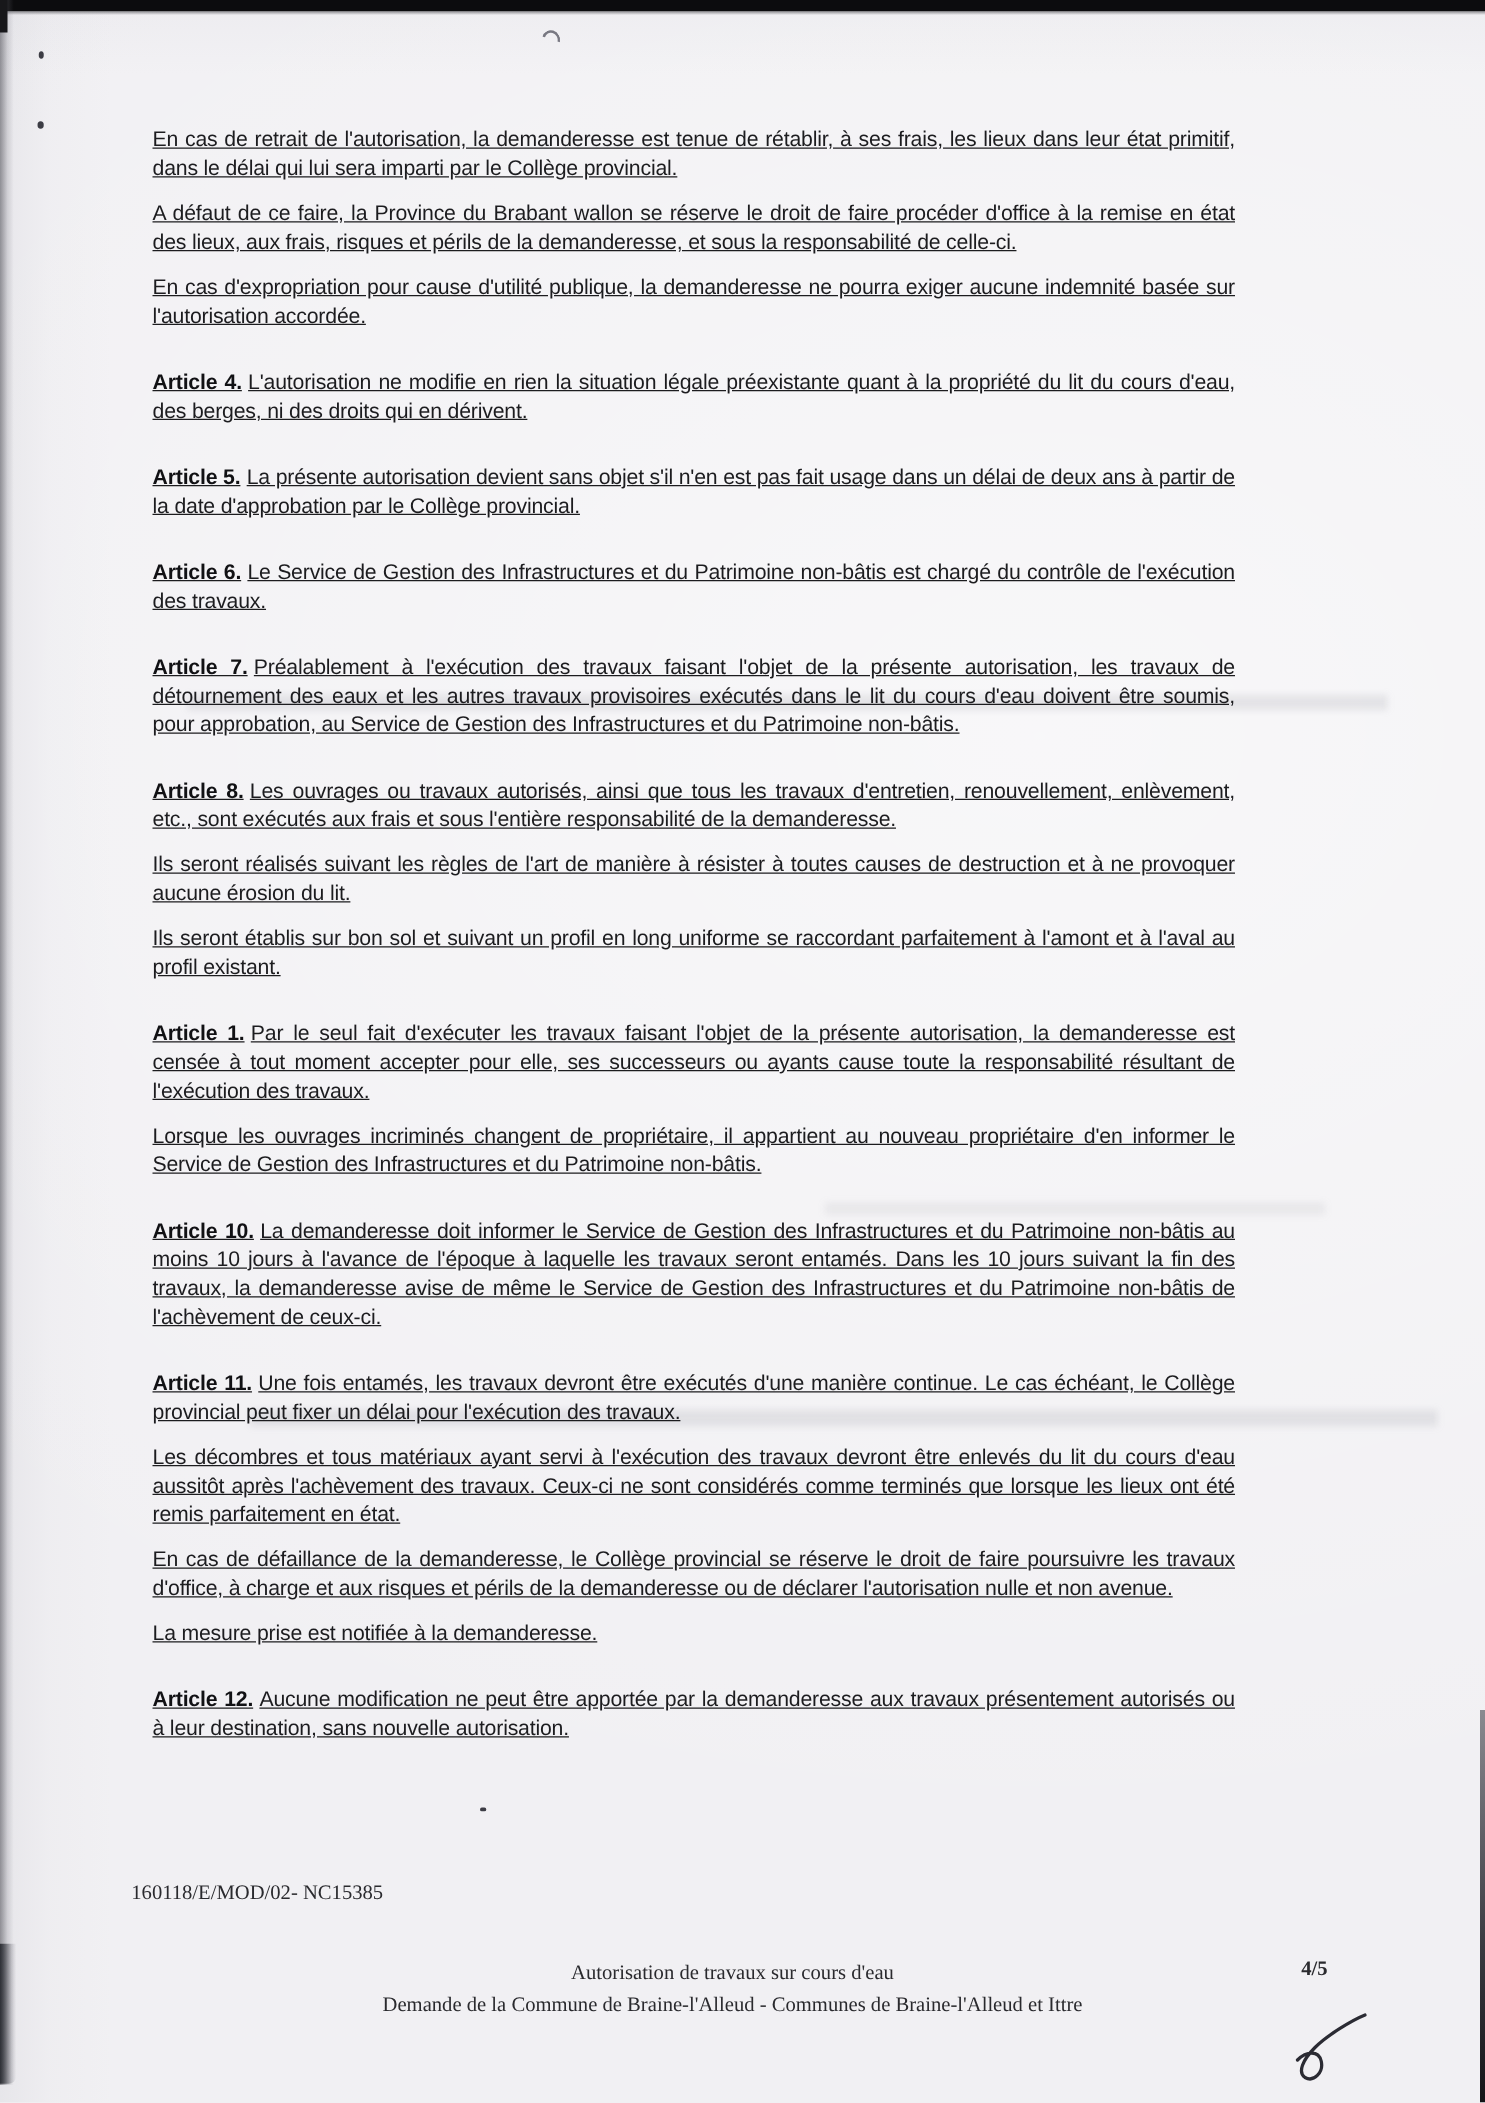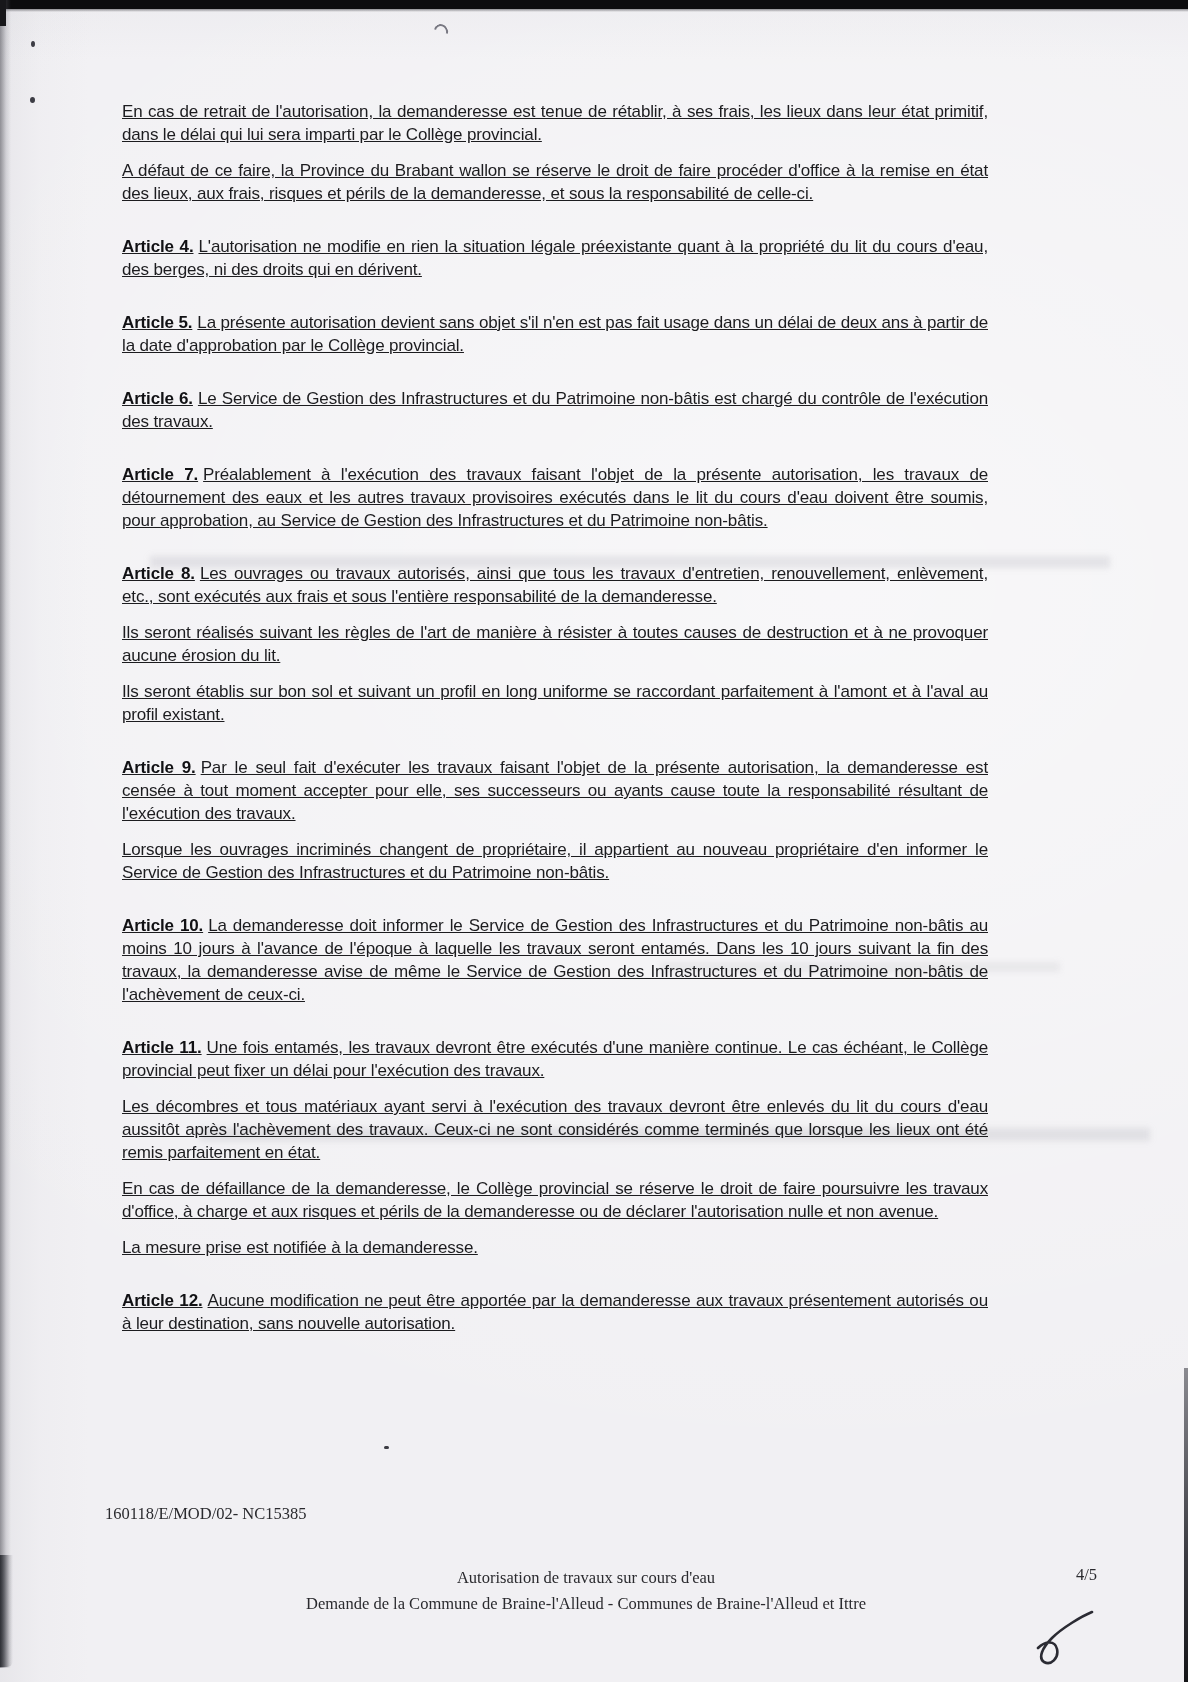--- a/index.html
+++ b/index.html
@@ -54,21 +54,21 @@
   .para:first-child{margin-top:0;}
   .para.has-lead{margin-top:30px;}
   .lead{font-weight:700;color:#111114;}
   .lead:not(:empty){margin-right:5px;}
 
   
   .footer{position:absolute;left:0;top:0;width:1188px;
     font-family:"Liberation Serif","DejaVu Serif",serif;color:#2a2a2e;font-size:16.5px;}
   .footer-ref{position:absolute;left:105px;top:1504px;white-space:nowrap;}
   .footer-title{position:absolute;left:0;top:1568px;width:1188px;text-align:center;transform:translateX(-8px);}
-  .footer-page{position:absolute;left:1076px;top:1565px;white-space:nowrap;}
+  .footer-page{position:absolute;left:1041px;top:1565px;white-space:nowrap;font-weight:bold;}
   .footer-subtitle{position:absolute;left:0;top:1594px;width:1188px;text-align:center;transform:translateX(-8px);}
 
   .signature{position:absolute;left:1028px;top:1606px;width:70px;height:60px;}
 </style>
 </head>
 <body>
 
 <div class="paper-shade"></div>
 <div class="crease c1"></div>
 <div class="crease c2"></div>
@@ -86,20 +86,23 @@
 
 <div class="doc-body" id="doc-body">
   <div class="para">
     <span class="lead"></span><span class="txt">En cas de retrait de l'autorisation, la demanderesse est tenue de rétablir, à ses frais, les lieux dans leur état primitif, dans le délai qui lui sera imparti par le Collège provincial.</span>
   </div>
 
   <div class="para">
     <span class="lead"></span><span class="txt">A défaut de ce faire, la Province du Brabant wallon se réserve le droit de faire procéder d'office à la remise en état des lieux, aux frais, risques et périls de la demanderesse, et sous la responsabilité de celle-ci.</span>
   </div>
 
+  <div class="para">
+    <span class="lead"></span><span class="txt">En cas d'expropriation pour cause d'utilité publique, la demanderesse ne pourra exiger aucune indemnité basée sur l'autorisation accordée.</span>
+  </div>
 
   <div class="para has-lead">
     <span class="lead">Article 4.</span><span class="txt">L'autorisation ne modifie en rien la situation légale préexistante quant à la propriété du lit du cours d'eau, des berges, ni des droits qui en dérivent.</span>
   </div>
 
   <div class="para has-lead">
     <span class="lead">Article 5.</span><span class="txt">La présente autorisation devient sans objet s'il n'en est pas fait usage dans un délai de deux ans à partir de la date d'approbation par le Collège provincial.</span>
   </div>
 
 
@@ -117,21 +120,21 @@
 
   <div class="para">
     <span class="lead"></span><span class="txt">Ils seront réalisés suivant les règles de l'art de manière à résister à toutes causes de destruction et à ne provoquer aucune érosion du lit.</span>
   </div>
 
   <div class="para">
     <span class="lead"></span><span class="txt">Ils seront établis sur bon sol et suivant un profil en long uniforme se raccordant parfaitement à l'amont et à l'aval au profil existant.</span>
   </div>
 
   <div class="para has-lead">
-    <span class="lead">Article 9.</span><span class="txt">Par le seul fait d'exécuter les travaux faisant l'objet de la présente autorisation, la demanderesse est censée à tout moment accepter pour elle, ses successeurs ou ayants cause toute la responsabilité résultant de l'exécution des travaux.</span>
+    <span class="lead">Article 1.</span><span class="txt">Par le seul fait d'exécuter les travaux faisant l'objet de la présente autorisation, la demanderesse est censée à tout moment accepter pour elle, ses successeurs ou ayants cause toute la responsabilité résultant de l'exécution des travaux.</span>
   </div>
 
   <div class="para">
     <span class="lead"></span><span class="txt">Lorsque les ouvrages incriminés changent de propriétaire, il appartient au nouveau propriétaire d'en informer le Service de Gestion des Infrastructures et du Patrimoine non-bâtis.</span>
   </div>
 
   <div class="para has-lead">
     <span class="lead">Article 10.</span><span class="txt">La demanderesse doit informer le Service de Gestion des Infrastructures et du Patrimoine non-bâtis au moins 10 jours à l'avance de l'époque à laquelle les travaux seront entamés. Dans les 10 jours suivant la fin des travaux, la demanderesse avise de même le Service de Gestion des Infrastructures et du Patrimoine non-bâtis de l'achèvement de ceux-ci.</span>
   </div>
 

